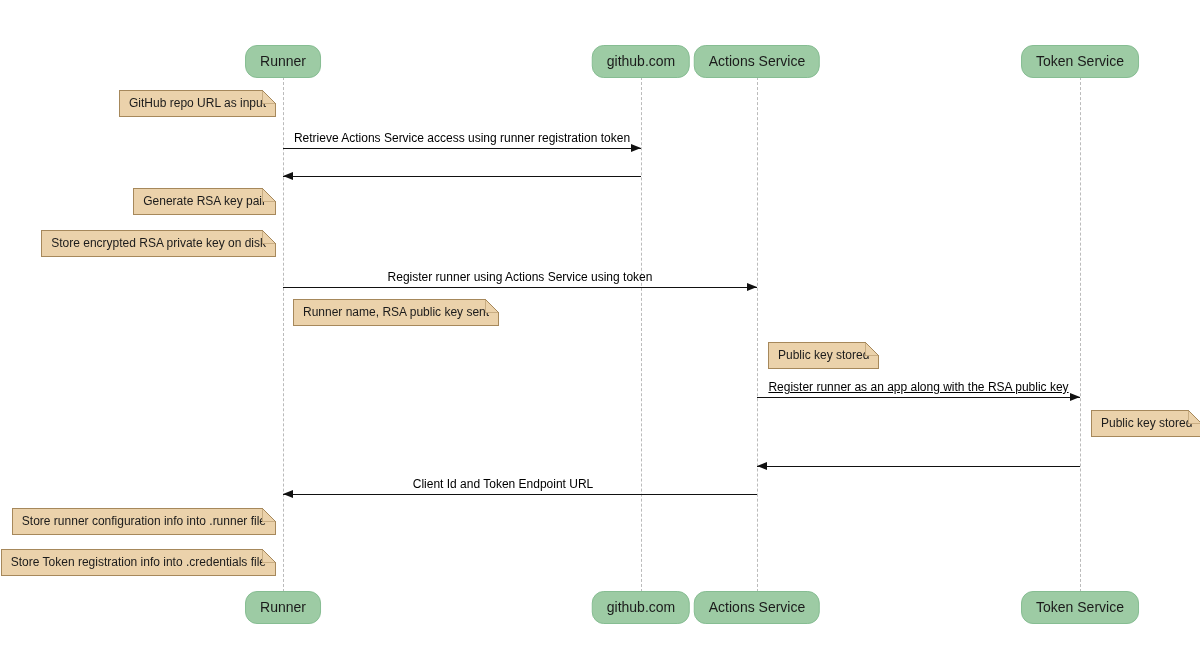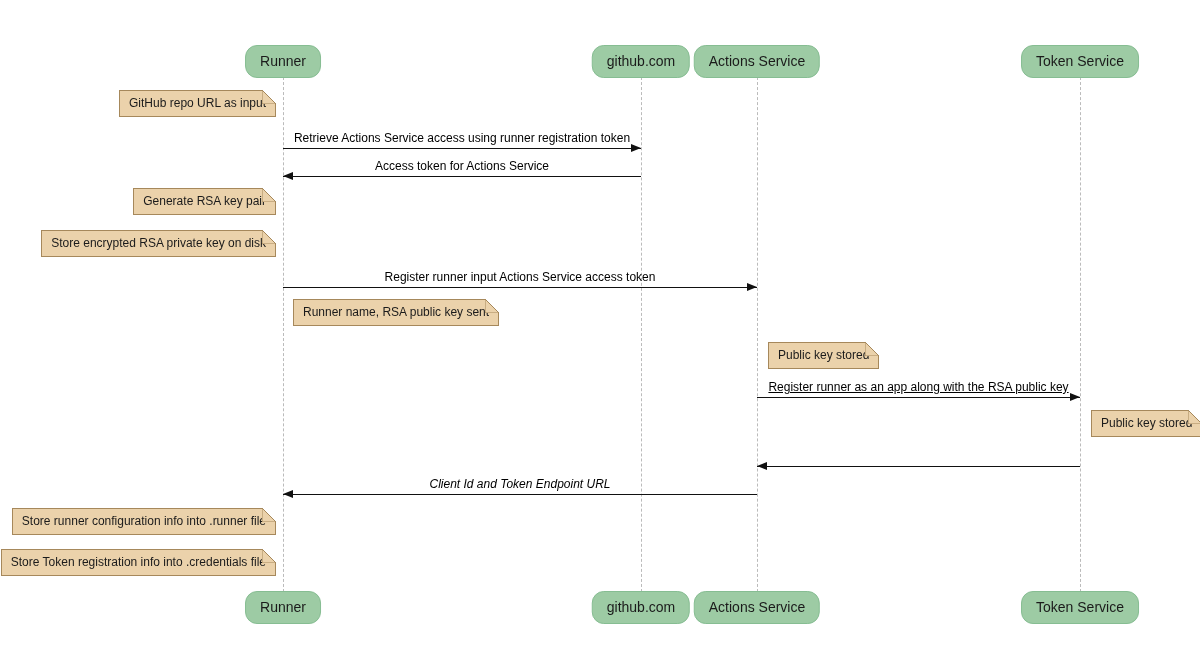--- a/index.html
+++ b/index.html
@@ -63,32 +63,31 @@
     <div class="participant" style="left: 641px; top: 591px;">github.com</div>
     <div class="lifeline" style="left: 757px; top: 77px; height: 515px;"></div>
     <div class="participant" style="left: 757px; top: 45px;">Actions Service</div>
     <div class="participant" style="left: 757px; top: 591px;">Actions Service</div>
     <div class="lifeline" style="left: 1080px; top: 77px; height: 515px;"></div>
     <div class="participant" style="left: 1080px; top: 45px;">Token Service</div>
     <div class="participant" style="left: 1080px; top: 591px;">Token Service</div>
     <div class="msg-label" style="left: 283px; width: 358px; top: 131px; text-align: center;">Retrieve Actions Service access using runner registration token</div>
     <div class="msg-line" style="left: 283px; width: 358px; top: 148px;"></div>
     <div class="arrow-right" style="left: 631px; top: 144px;"></div>
-    <div class="msg-label" style="left: 283px; width: 358px; top: 159px;">Access token for Actions Service</div>
     <div class="msg-line" style="left: 283px; width: 358px; top: 176px;"></div>
     <div class="arrow-left" style="left: 283px; top: 172px;"></div>
-    <div class="msg-label" style="left: 283px; width: 474px; top: 270px;">Register runner input Actions Service access token</div>
+    <div class="msg-label" style="left: 283px; width: 474px; top: 270px;">Register runner using Actions Service using token</div>
     <div class="msg-line" style="left: 283px; width: 474px; top: 287px;"></div>
     <div class="arrow-right" style="left: 747px; top: 283px;"></div>
     <div class="msg-label" style="left: 757px; width: 323px; top: 380px; text-decoration: underline;">Register runner as an app along with the RSA public key</div>
     <div class="msg-line" style="left: 757px; width: 323px; top: 397px;"></div>
     <div class="arrow-right" style="left: 1070px; top: 393px;"></div>
     <div class="msg-line" style="left: 757px; width: 323px; top: 466px;"></div>
     <div class="arrow-left" style="left: 757px; top: 462px;"></div>
-    <div class="msg-label" style="left: 283px; width: 474px; top: 477px; font-style: italic;">Client Id and Token Endpoint URL</div>
+    <div class="msg-label" style="left: 266px; width: 474px; top: 477px;">Client Id and Token Endpoint URL</div>
     <div class="msg-line" style="left: 283px; width: 474px; top: 494px;"></div>
     <div class="arrow-left" style="left: 283px; top: 490px;"></div>
     <div class="note" style="top: 90px; right: 924px;"><span>GitHub repo URL as input</span><svg class="fold" width="14" height="14" viewBox="0 0 14 14">
         <path d="M14,0 L0,0 L14,14 Z" fill="#ffffff"></path>
         <path d="M0,0 L0,14 L14,14 Z" fill="#ebd2ab" stroke="#a6885b" stroke-width="1"></path>
       </svg></div>
     <div class="note" style="top: 188px; right: 924px;"><span>Generate RSA key pair</span><svg class="fold" width="14" height="14" viewBox="0 0 14 14">
         <path d="M14,0 L0,0 L14,14 Z" fill="#ffffff"></path>
         <path d="M0,0 L0,14 L14,14 Z" fill="#ebd2ab" stroke="#a6885b" stroke-width="1"></path>
       </svg></div>

